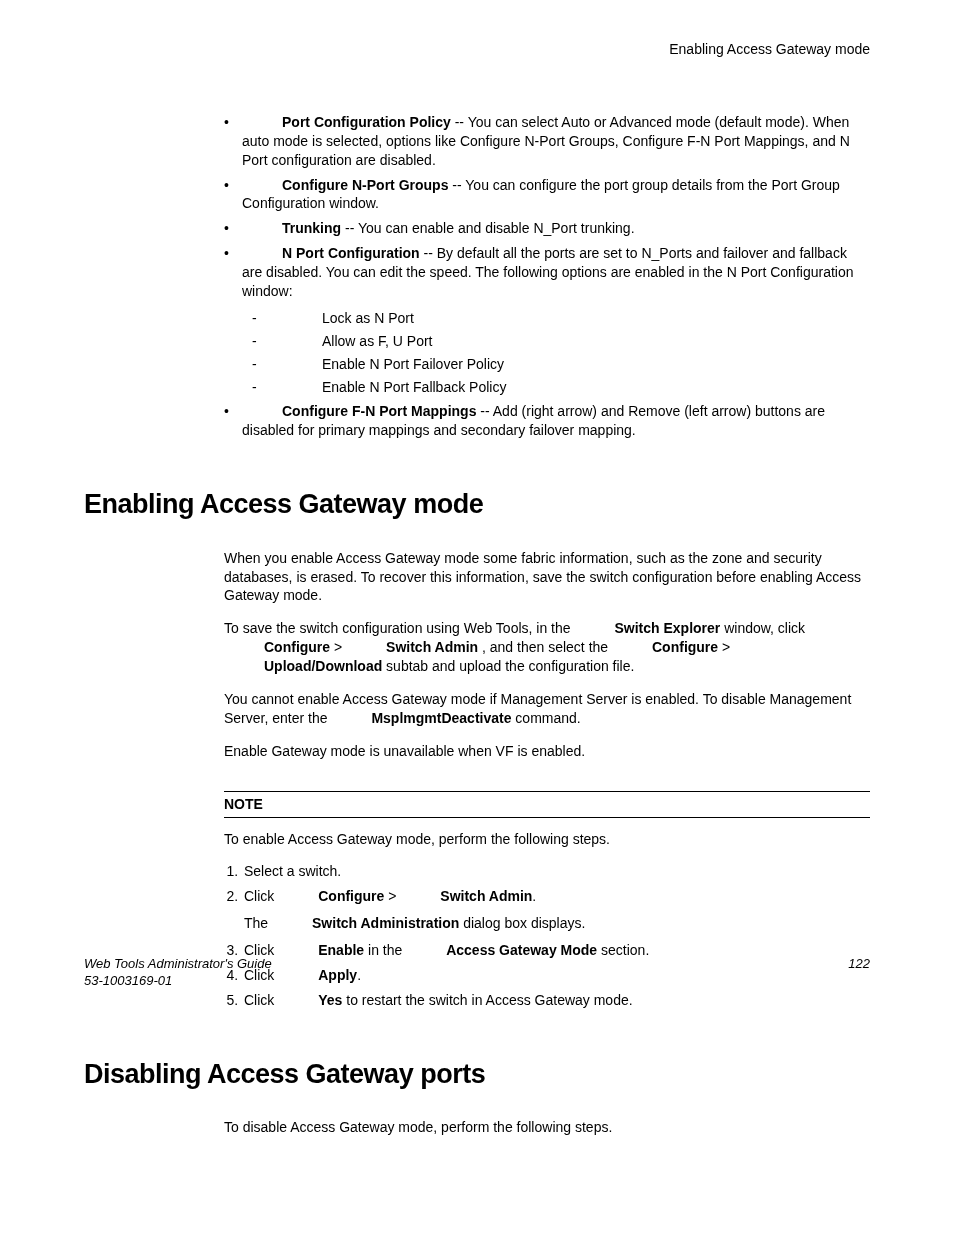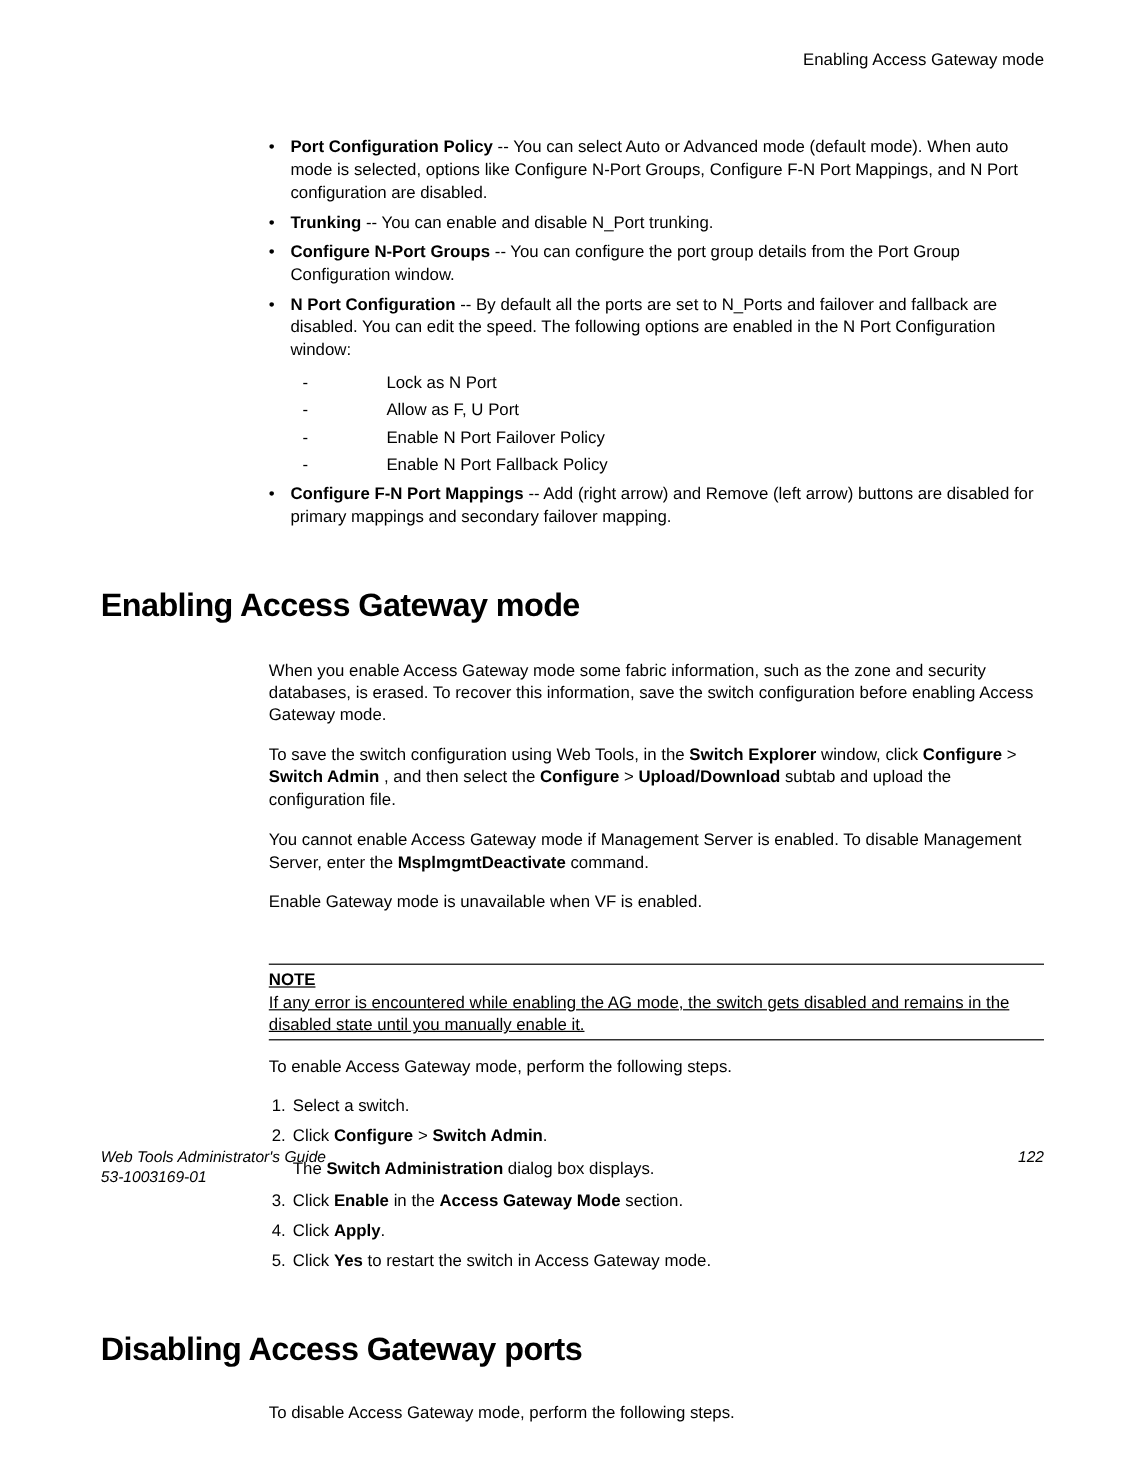--- a/index.html
+++ b/index.html
@@ -56,23 +56,22 @@
     font-weight: 700;
     font-size: 27px;
     letter-spacing: -0.5px;
     margin-top: 46px;
     margin-bottom: 26px;
     margin-left: 0;
     font-stretch: condensed;
   }
   .para { margin-bottom: 14px; }
   .note-block {
-    margin-top: 42px;
+    margin-top: 30px;
     margin-bottom: 12px;
-    text-decoration: underline;
   }
   .note-rule-top {
     border-top: 1px solid #000;
     height: 0;
     margin-bottom: 3px;
   }
   .note-rule-bottom {
     border-top: 1px solid #000;
     height: 0;
     margin-top: 3px;
@@ -93,34 +92,34 @@
     left: 84px;
     right: 84px;
     font-style: italic;
     font-size: 13px;
   }
   .footer-right {
     position: absolute;
     right: 0;
     top: 0;
   }
-  b { font-weight: 700; }
+  b { font-weight: 700; margin-left: 40px; }
 </style>
 </head>
 <body>
 
 <div class="page">
 
   <div class="running-header">Enabling Access Gateway mode</div>
 
   <div class="content-block">
     <ul class="bullets">
       <li><b>Port Configuration Policy</b><span> -- You can select Auto or Advanced mode (default mode). When auto mode is selected, options like Configure N-Port Groups, Configure F-N Port Mappings, and N Port configuration are disabled.</span></li>
+      <li><b>Configure N-Port Groups</b><span> -- You can configure the port group details from the Port Group Configuration window.</span></li>
       <li><b>Trunking</b><span> -- You can enable and disable N_Port trunking.</span></li>
-      <li><b>Configure N-Port Groups</b><span> -- You can configure the port group details from the Port Group Configuration window.</span></li>
       <li><b>N Port Configuration</b><span> -- By default all the ports are set to N_Ports and failover and fallback are disabled. You can edit the speed. The following options are enabled in the N Port Configuration window:</span>
         <ul class="sub-list">
           <li>Lock as N Port</li>
           <li>Allow as F, U Port</li>
           <li>Enable N Port Failover Policy</li>
           <li>Enable N Port Fallback Policy</li>
         </ul>
       </li>
       <li><b>Configure F-N Port Mappings</b><span> -- Add (right arrow) and Remove (left arrow) buttons are disabled for primary mappings and secondary failover mapping.</span></li>
     </ul>
@@ -138,21 +137,20 @@
     <p class="para">
       <span>You cannot enable Access Gateway mode if Management Server is enabled. To disable Management Server, enter the </span><b>MsplmgmtDeactivate</b><span> command.</span>
     </p>
 
     <p class="para">Enable Gateway mode is unavailable when VF is enabled.</p>
 
     <div class="note-block">
       <div class="note-rule-top"></div>
       <div>
         <span class="note-label">NOTE</span><br>
-        <span>If any error is encountered while enabling the AG mode, the switch gets disabled and remains in the disabled state until you manually enable it.</span>
       </div>
       <div class="note-rule-bottom"></div>
     </div>
 
     <p class="para">To enable Access Gateway mode, perform the following steps.</p>
 
     <ol class="steps">
       <li>Select a switch.</li>
       <li>
         <span>Click </span><b>Configure </b><span> &gt; </span><b>Switch Admin</b><span>.</span>

